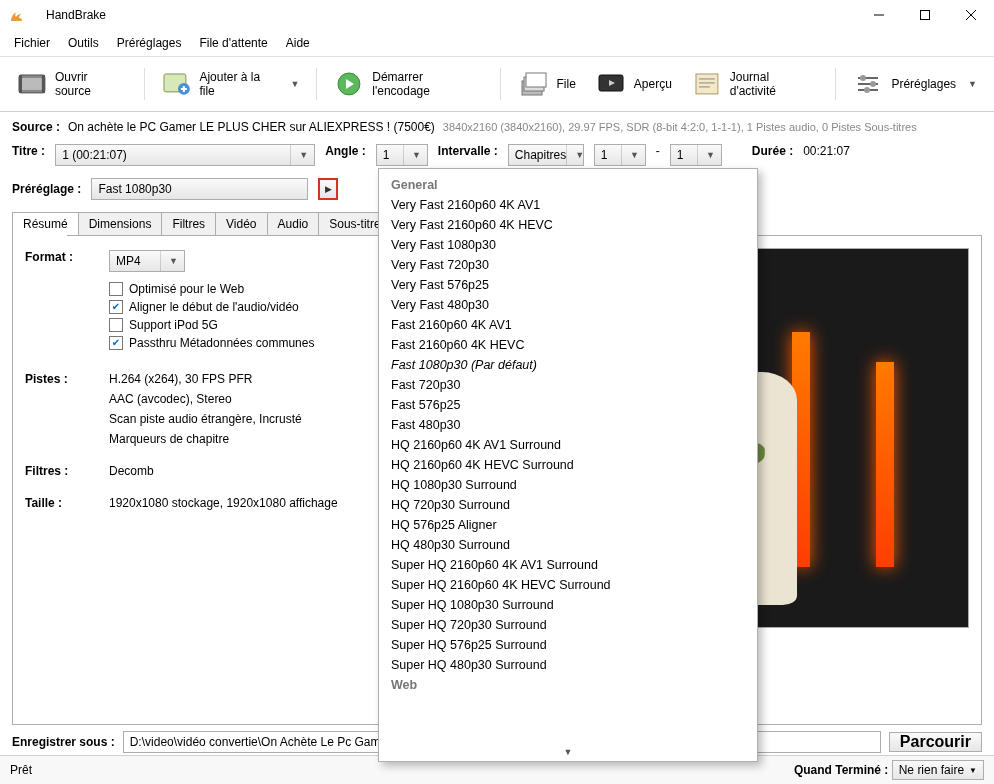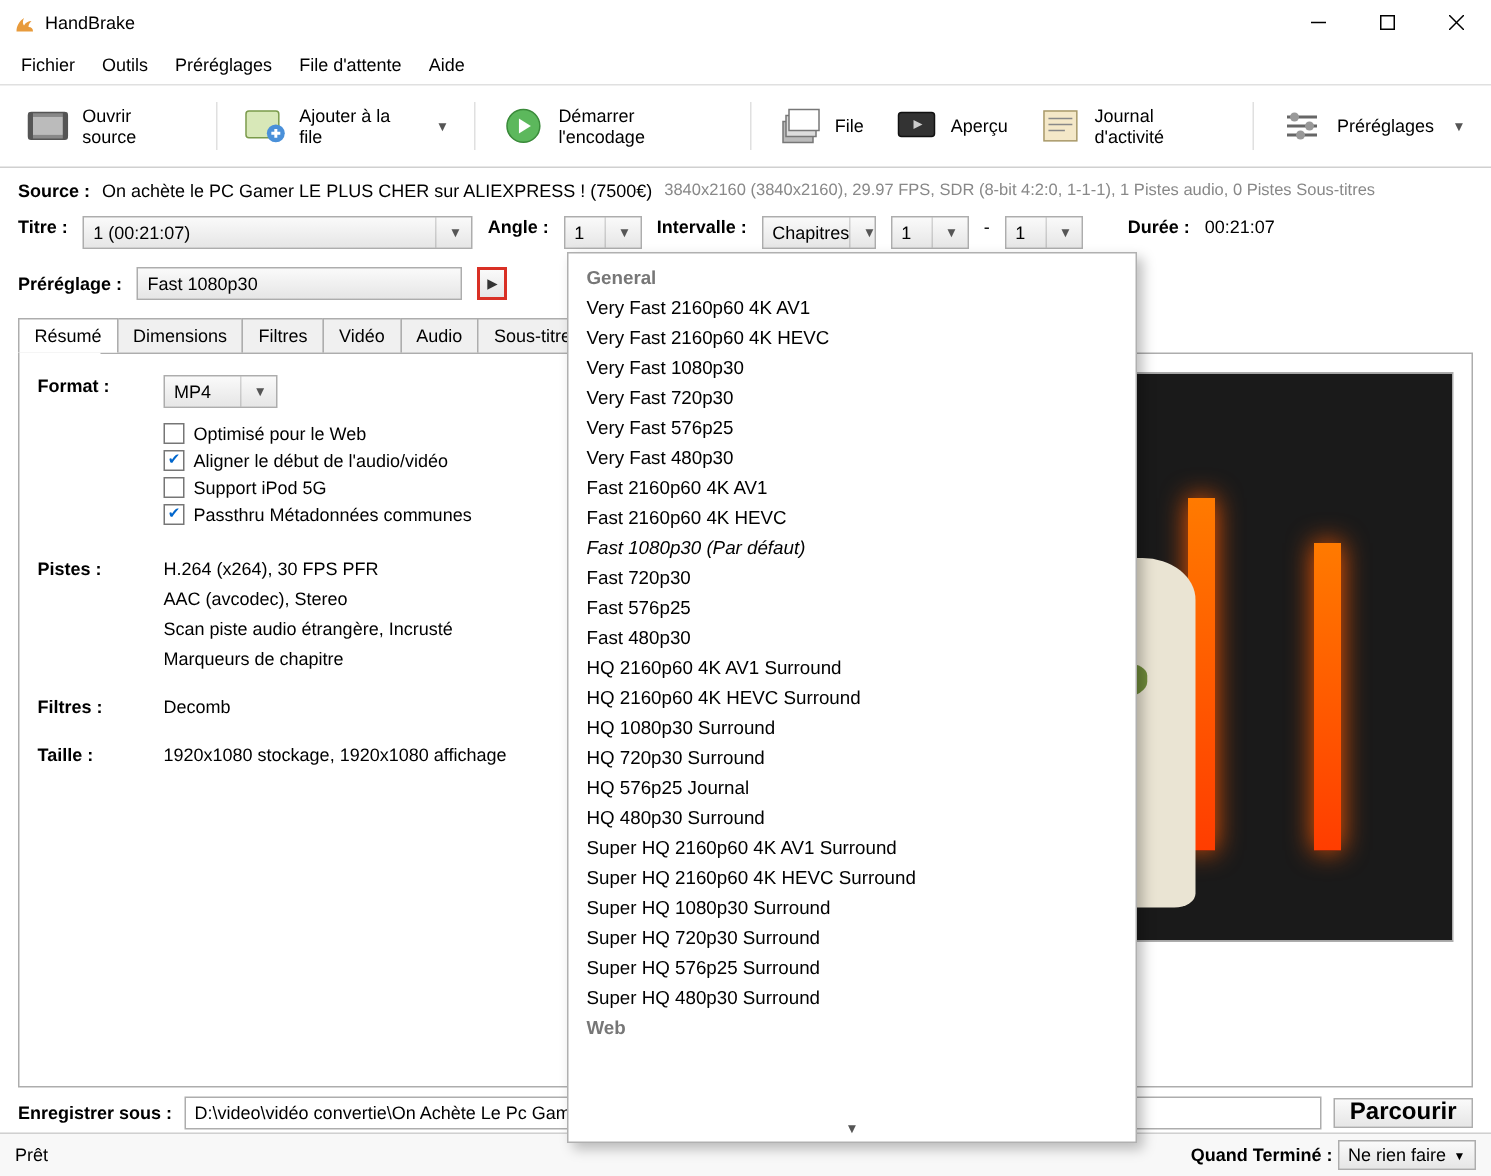--- a/index.html
+++ b/index.html
@@ -1,18 +1,18 @@
 <!DOCTYPE html>
 <html><head>
 <meta charset="utf-8">
 <style>
 * { box-sizing: border-box; font-family: "Segoe UI", Tahoma, sans-serif; font-size: 12px; }
 body { margin: 0; background: #fff; color: #000; width: 994px; height: 784px; overflow: hidden; position: relative; }
 .titlebar { height: 30px; display: flex; align-items: center; padding: 0 0 0 8px; justify-content: space-between; }
-.titlebar-left { display: flex; align-items: center; gap: 6px; }
+.titlebar-left { display: flex; align-items: center; gap: 22px; }
 .app-icon { width: 16px; height: 16px; }
 .win-controls { display: flex; }
 .win-btn { width: 46px; height: 30px; display: flex; align-items: center; justify-content: center; }
 .menubar { display: flex; padding: 2px 6px; gap: 2px; border-bottom: 1px solid #e0e0e0; }
 .menubar-item { padding: 4px 8px; }
 .toolbar { display: flex; align-items: center; padding: 8px 10px; gap: 6px; border-bottom: 1px solid #d0d0d0; }
 .tb-btn { display: flex; align-items: center; gap: 8px; padding: 4px 6px; border: 1px solid transparent; }
 .tb-sep { width: 1px; height: 32px; background: #e0e0e0; margin: 0 4px; }
 .tb-icon { width: 30px; height: 26px; display: flex; align-items: center; justify-content: center; }
 .tb-chev { margin-left: 4px; font-size: 9px; color: #555; }
@@ -320,21 +320,21 @@
       <div class="popup-item">Fast 2160p60 4K AV1</div>
       <div class="popup-item">Fast 2160p60 4K HEVC</div>
       <div class="popup-item default">Fast 1080p30 (Par défaut)</div>
       <div class="popup-item">Fast 720p30</div>
       <div class="popup-item">Fast 576p25</div>
       <div class="popup-item">Fast 480p30</div>
       <div class="popup-item">HQ 2160p60 4K AV1 Surround</div>
       <div class="popup-item">HQ 2160p60 4K HEVC Surround</div>
       <div class="popup-item">HQ 1080p30 Surround</div>
       <div class="popup-item">HQ 720p30 Surround</div>
-      <div class="popup-item">HQ 576p25 Journal</div>
+      <div class="popup-item">HQ 576p25 Aligner</div>
       <div class="popup-item">HQ 480p30 Surround</div>
       <div class="popup-item">Super HQ 2160p60 4K AV1 Surround</div>
       <div class="popup-item">Super HQ 2160p60 4K HEVC Surround</div>
       <div class="popup-item">Super HQ 1080p30 Surround</div>
       <div class="popup-item">Super HQ 720p30 Surround</div>
       <div class="popup-item">Super HQ 576p25 Surround</div>
       <div class="popup-item">Super HQ 480p30 Surround</div>
     </div>
   <div class="popup-item popup-cat">Web</div>
   <span class="popup-arrow">▼</span>

